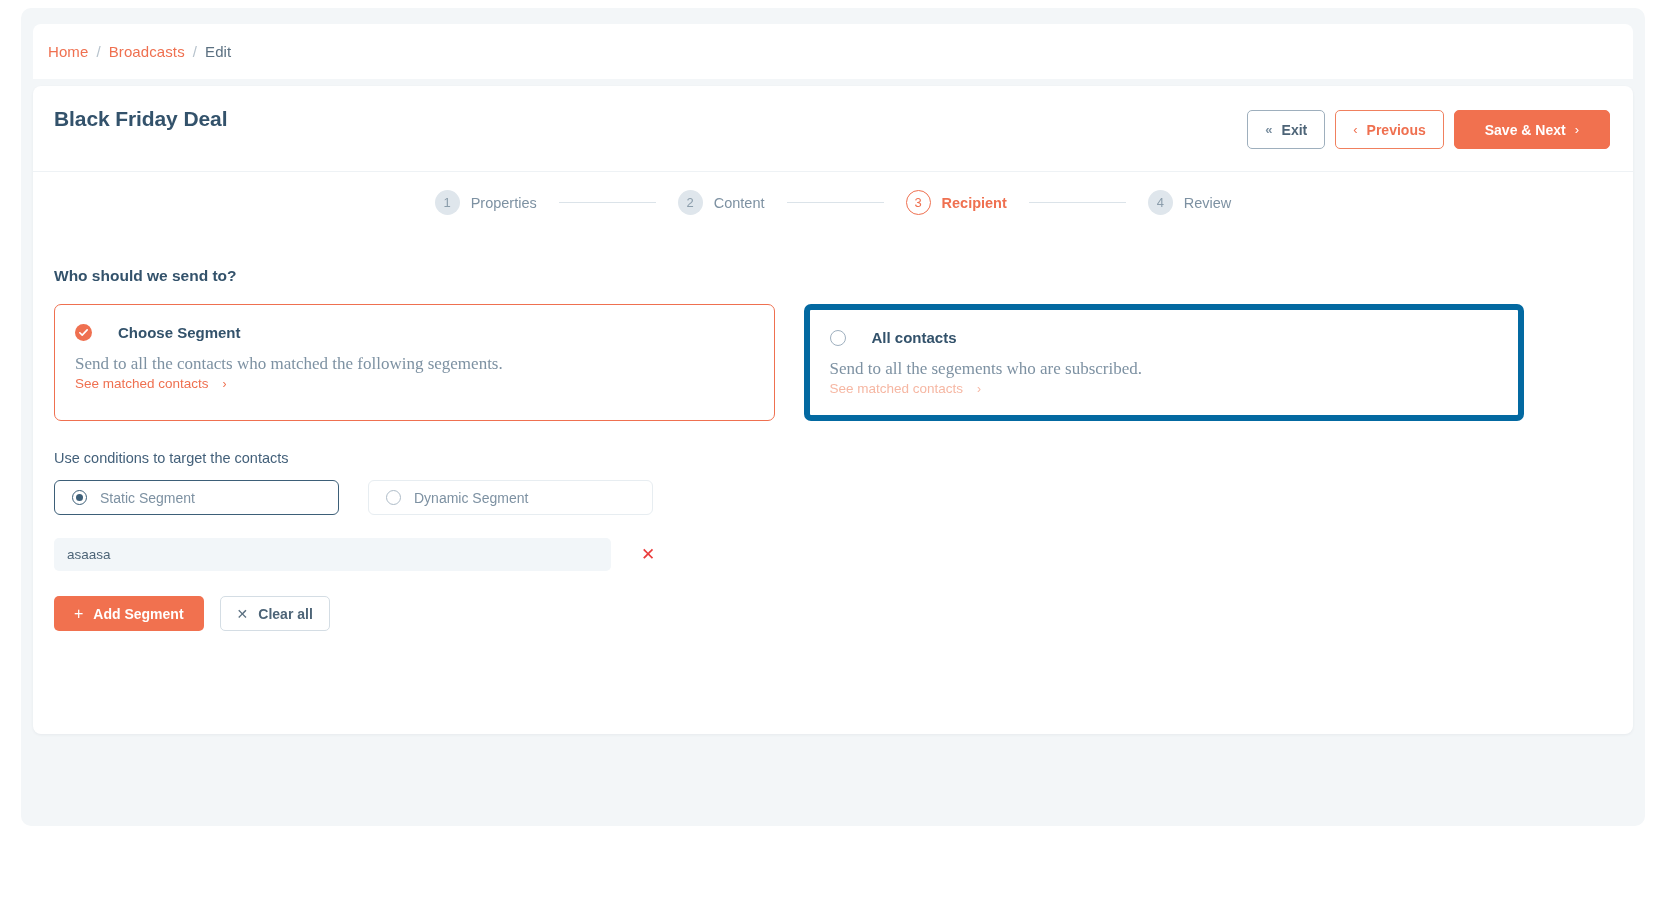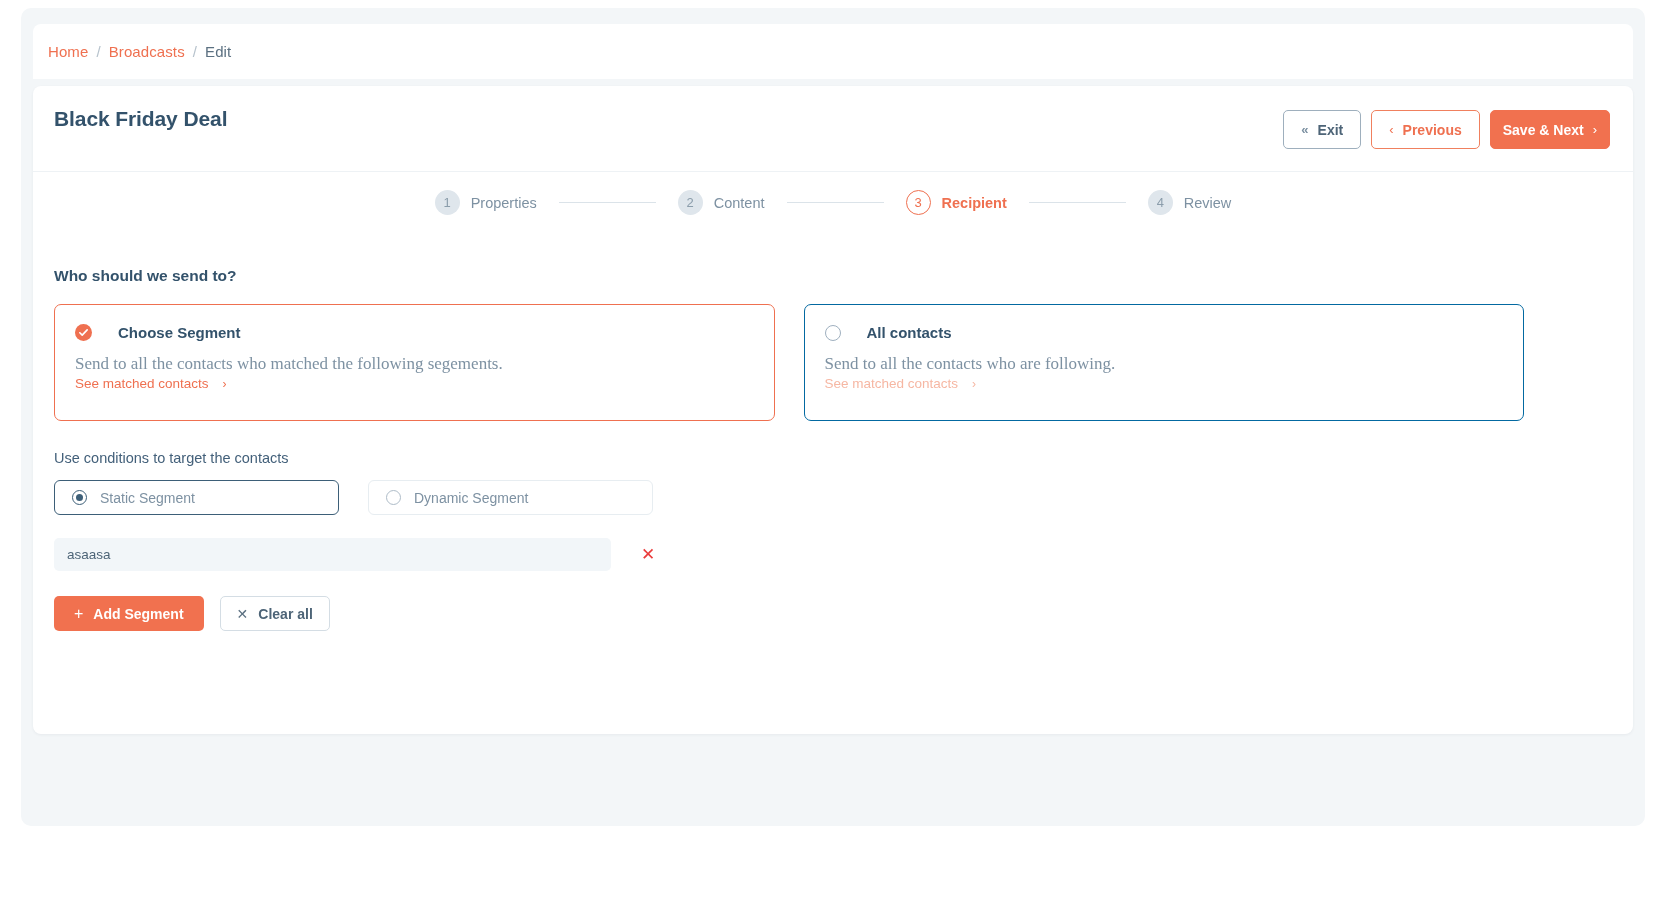--- a/index.html
+++ b/index.html
@@ -115,21 +115,21 @@
   .btn-exit .chev { color: #7b90a1; font-size: 13px; font-weight: bold; }
   .btn-prev {
     border: 1px solid #f0805e;
     color: #ef7050;
   }
   .btn-prev .chev { color: #ef7050; font-size: 13px; font-weight: normal; }
   .btn-primary {
     background: #f1714f;
     border: 1px solid #f1714f;
     color: #ffffff;
-    padding: 0 12px;
+    padding: 0 30px;
   }
   .btn-primary .chev { color: #ffffff; font-size: 13px; font-weight: normal; }
 
   
   .stepper {
     position: absolute;
     left: 0;
     top: 104px;
     width: 100%;
     display: flex;
@@ -188,21 +188,21 @@
     left: 21px;
     top: 218px;
     width: 1470px;
     display: flex;
     gap: 29px;
   }
   .aud-card {
     width: 721px;
     height: 117px;
     border-radius: 7px;
-    border: 1px solid #0369a1;
+    border: 6px solid #0369a1;
     padding: 19px 20px 0 20px;
     background: #ffffff;
     cursor: pointer;
     position: relative;
   }
   .aud-card.selected { border: 1.6px solid #ef7050; }
   .aud-top {
     display: flex;
     align-items: center;
     gap: 26px;
@@ -462,21 +462,21 @@
           <span>See matched contacts</span>
           <span class="chev">›</span>
         </div>
       </div>
 
       <div class="aud-card">
         <div class="aud-top">
           <span class="radio-off"></span>
           <span class="aud-title">All contacts</span>
         </div>
-        <div class="aud-desc">Send to all the contacts who are following.</div>
+        <div class="aud-desc">Send to all the segements who are subscribed.</div>
         <div class="aud-link disabled">
           <span>See matched contacts</span>
           <span class="chev">›</span>
         </div>
       </div>
     </div>
 
     <div class="cond-heading">Use conditions to target the contacts</div>
 
     <div class="seg-type-row">

